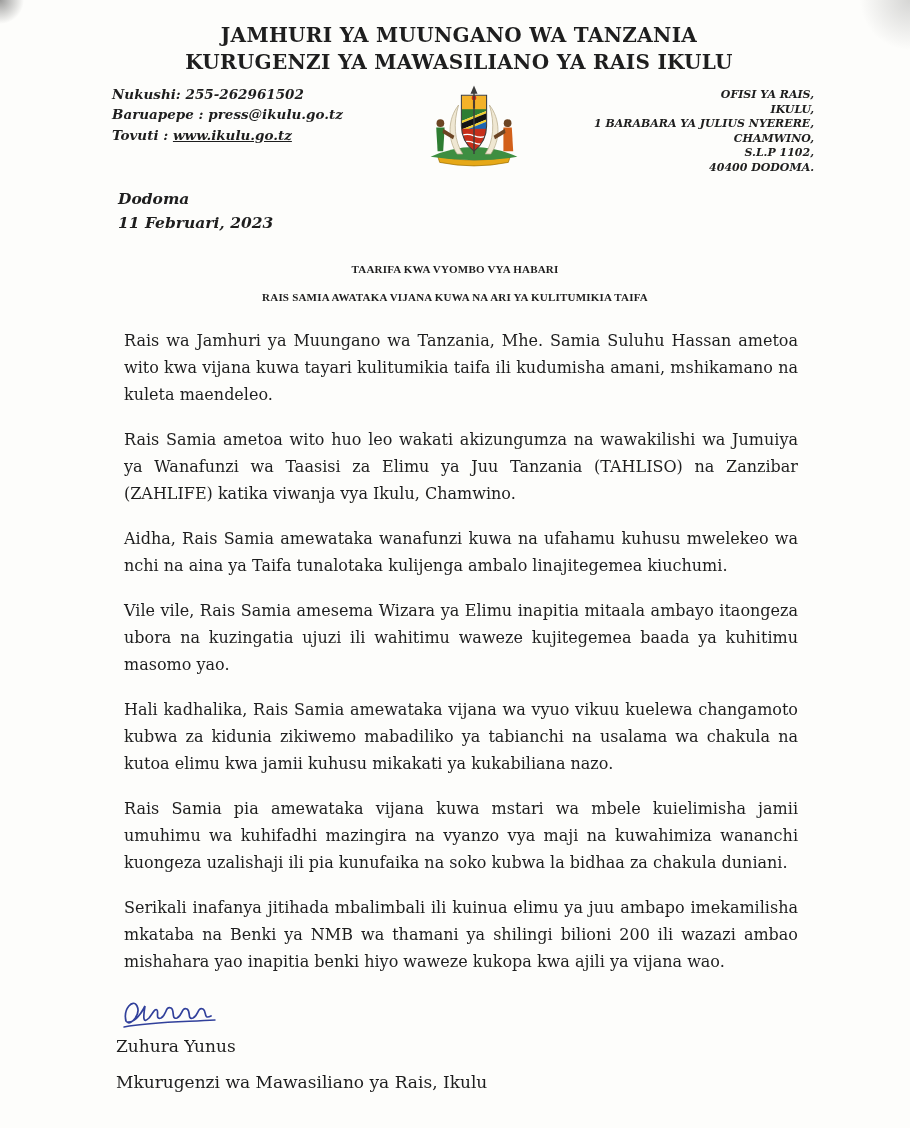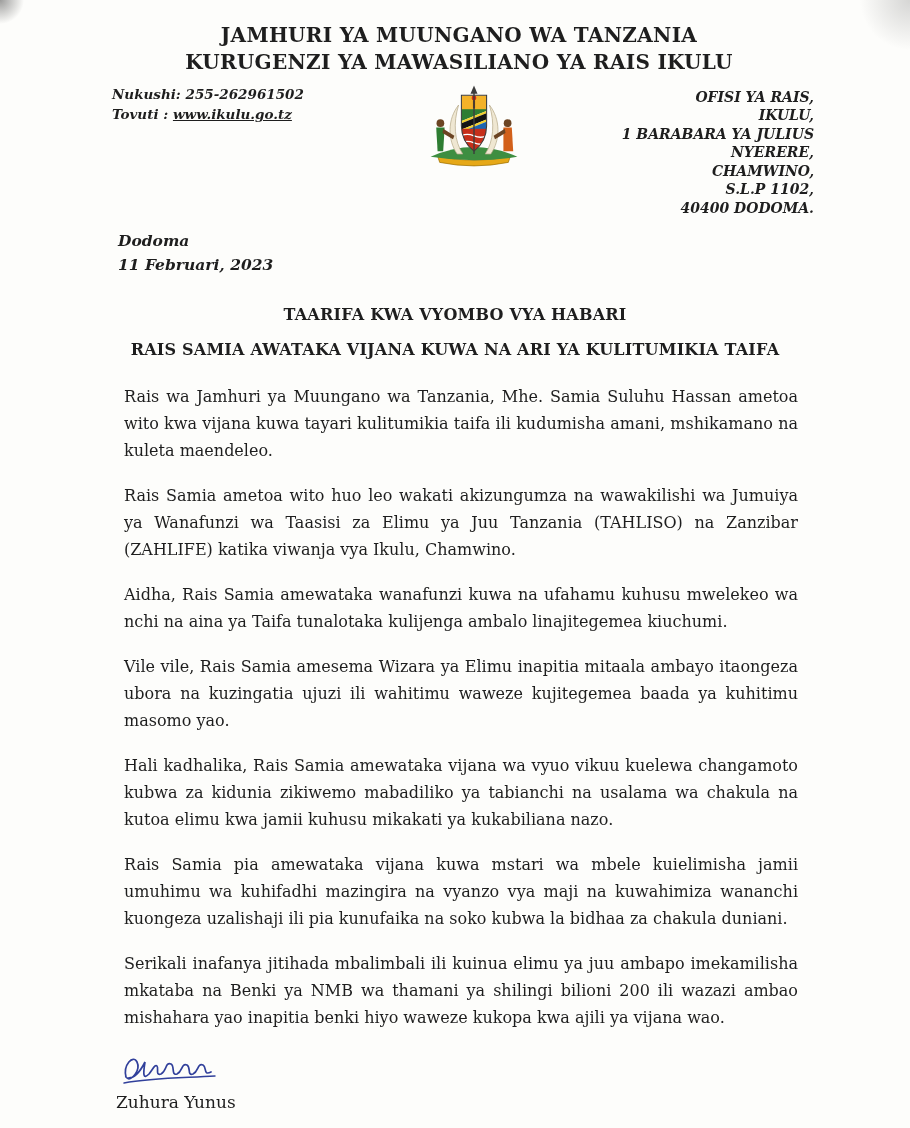--- a/index.html
+++ b/index.html
@@ -37,39 +37,40 @@
     font-weight: bold;
     font-size: 13.5px;
     line-height: 1.5;
   }
   .contact .url { text-decoration: underline; }
   .emblem { flex: 1; display: flex; justify-content: center; padding-top: 0; }
   .address {
     width: 250px;
     font-style: italic;
     font-weight: bold;
-    font-size: 14px;
+    font-size: 11px;
     line-height: 1.32;
     text-align: right;
     padding-top: 4px;
   }
 
   .dateline {
     margin: 12px 0 0 118px;
     font-style: italic;
     font-weight: bold;
     font-size: 15.5px;
     line-height: 1.55;
   }
 
   .headline {
     text-align: center;
     font-weight: bold;
-    font-size: 16px;
+    font-size: 11px;
     letter-spacing: .2px;
+    font-family: Liberation Serif, serif;
   }
   .kicker { margin-top: 28px; }
   .main-title { margin-top: 16px; }
 
   .body-text { margin: 24px 112px 0 112px; }
   .body-text p {
     margin: 0 0 18px 12px;
     font-size: 16px;
     line-height: 27px;
     text-align: justify;
@@ -85,20 +86,21 @@
 
 <div class="page">
 
   <div class="org-title">JAMHURI YA MUUNGANO WA TANZANIA</div>
   <div class="org-title">KURUGENZI YA MAWASILIANO YA RAIS IKULU</div>
 
   <div class="header-row">
 
     <div class="contact">
       <div>Nukushi: 255-262961502</div>
+      <div>Baruapepe : press@ikulu.go.tz</div>
       <div><span>Tovuti : </span><span class="url">www.ikulu.go.tz</span></div>
     </div>
 
     <div class="emblem">
       <svg viewBox="0 0 160 120" width="112" height="84" aria-hidden="true">
 
         <path d="M28 103 Q80 115 132 103 L129 112 Q80 122 31 112 Z" fill="#e6a817" stroke="#9a6d00" stroke-width="1"></path>
 
         <path d="M18 104 Q80 76 142 104 Q80 114 18 104 Z" fill="#3e8e41"></path>
 

